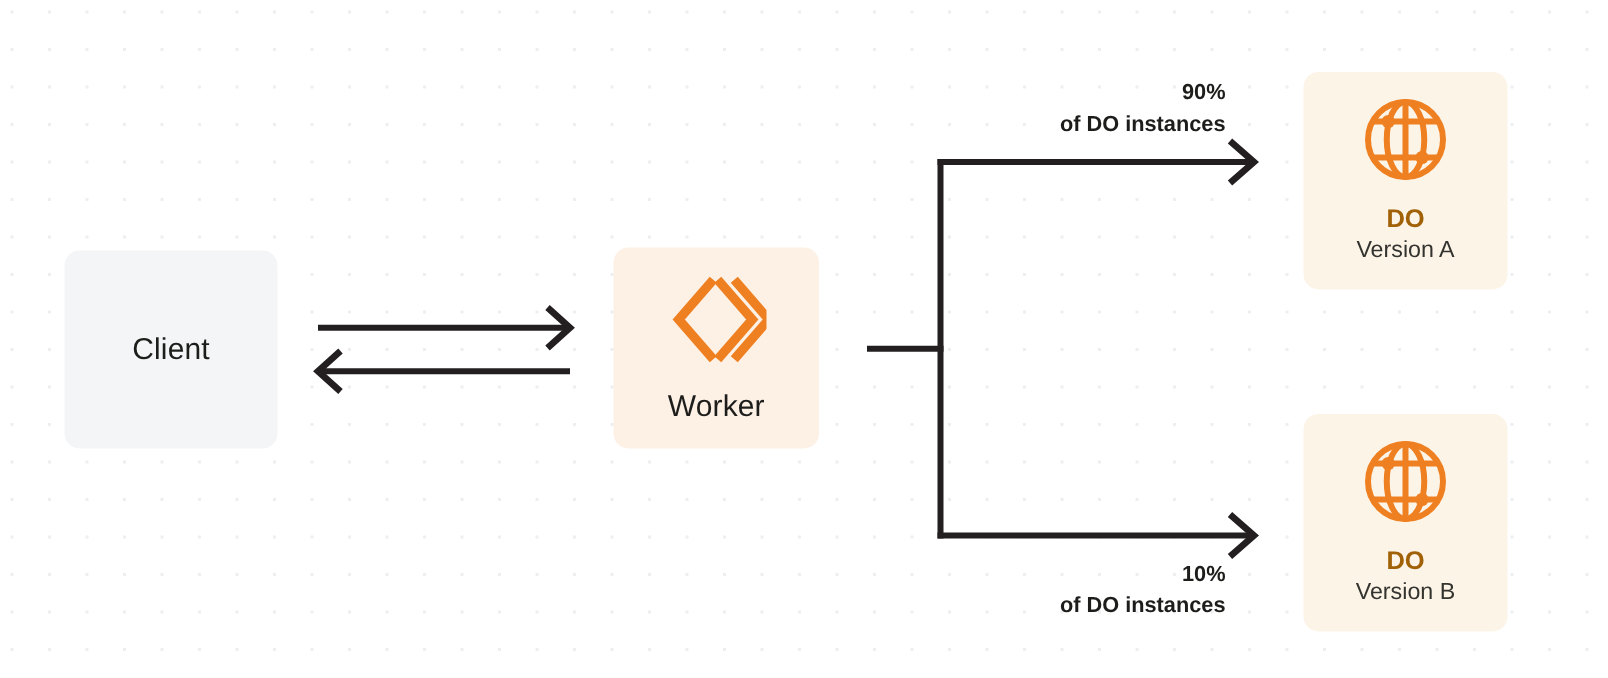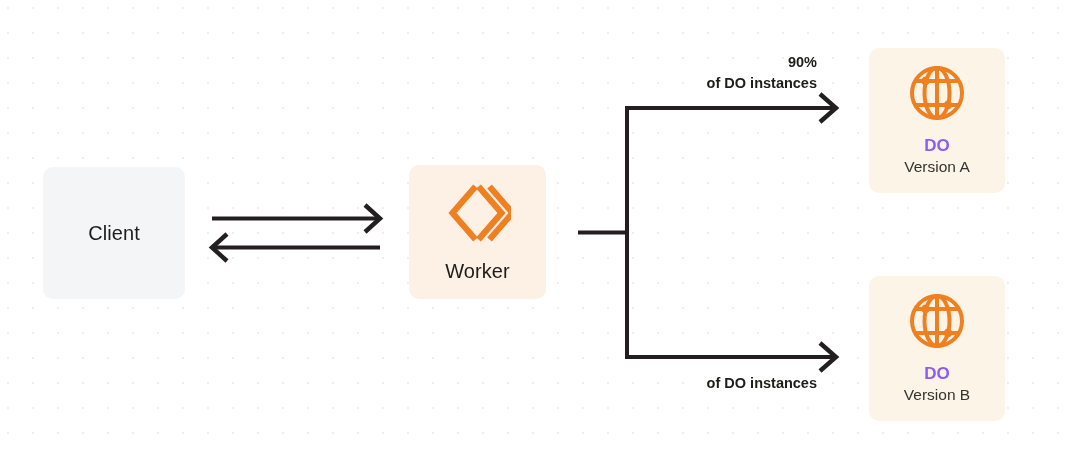--- a/index.html
+++ b/index.html
@@ -72,21 +72,21 @@
     font-size: 20px;
     font-weight: normal;
     color: #1d1d1b;
     letter-spacing: 0.1px;
     line-height: 1.15;
   }
 
   .node-title-sm {
     font-size: 17px;
     font-weight: bold;
-    color: #8b5cf6;
+    color: #a16207;
     line-height: 1.15;
   }
 
   .node-sub {
     font-size: 15.5px;
     font-weight: 400;
     color: #33332f;
     line-height: 1.3;
     margin-top: 2px;
   }
@@ -229,16 +229,17 @@
     <div class="node-title-sm">DO</div>
     <div class="node-sub">Version B</div>
   </div>
 
   <div class="edge-label label-top">
     <div>90%</div>
     <div>of DO instances</div>
   </div>
 
   <div class="edge-label label-bottom">
+    <div>10%</div>
     <div>of DO instances</div>
   </div>
 
 </div>
 
 </body></html>

